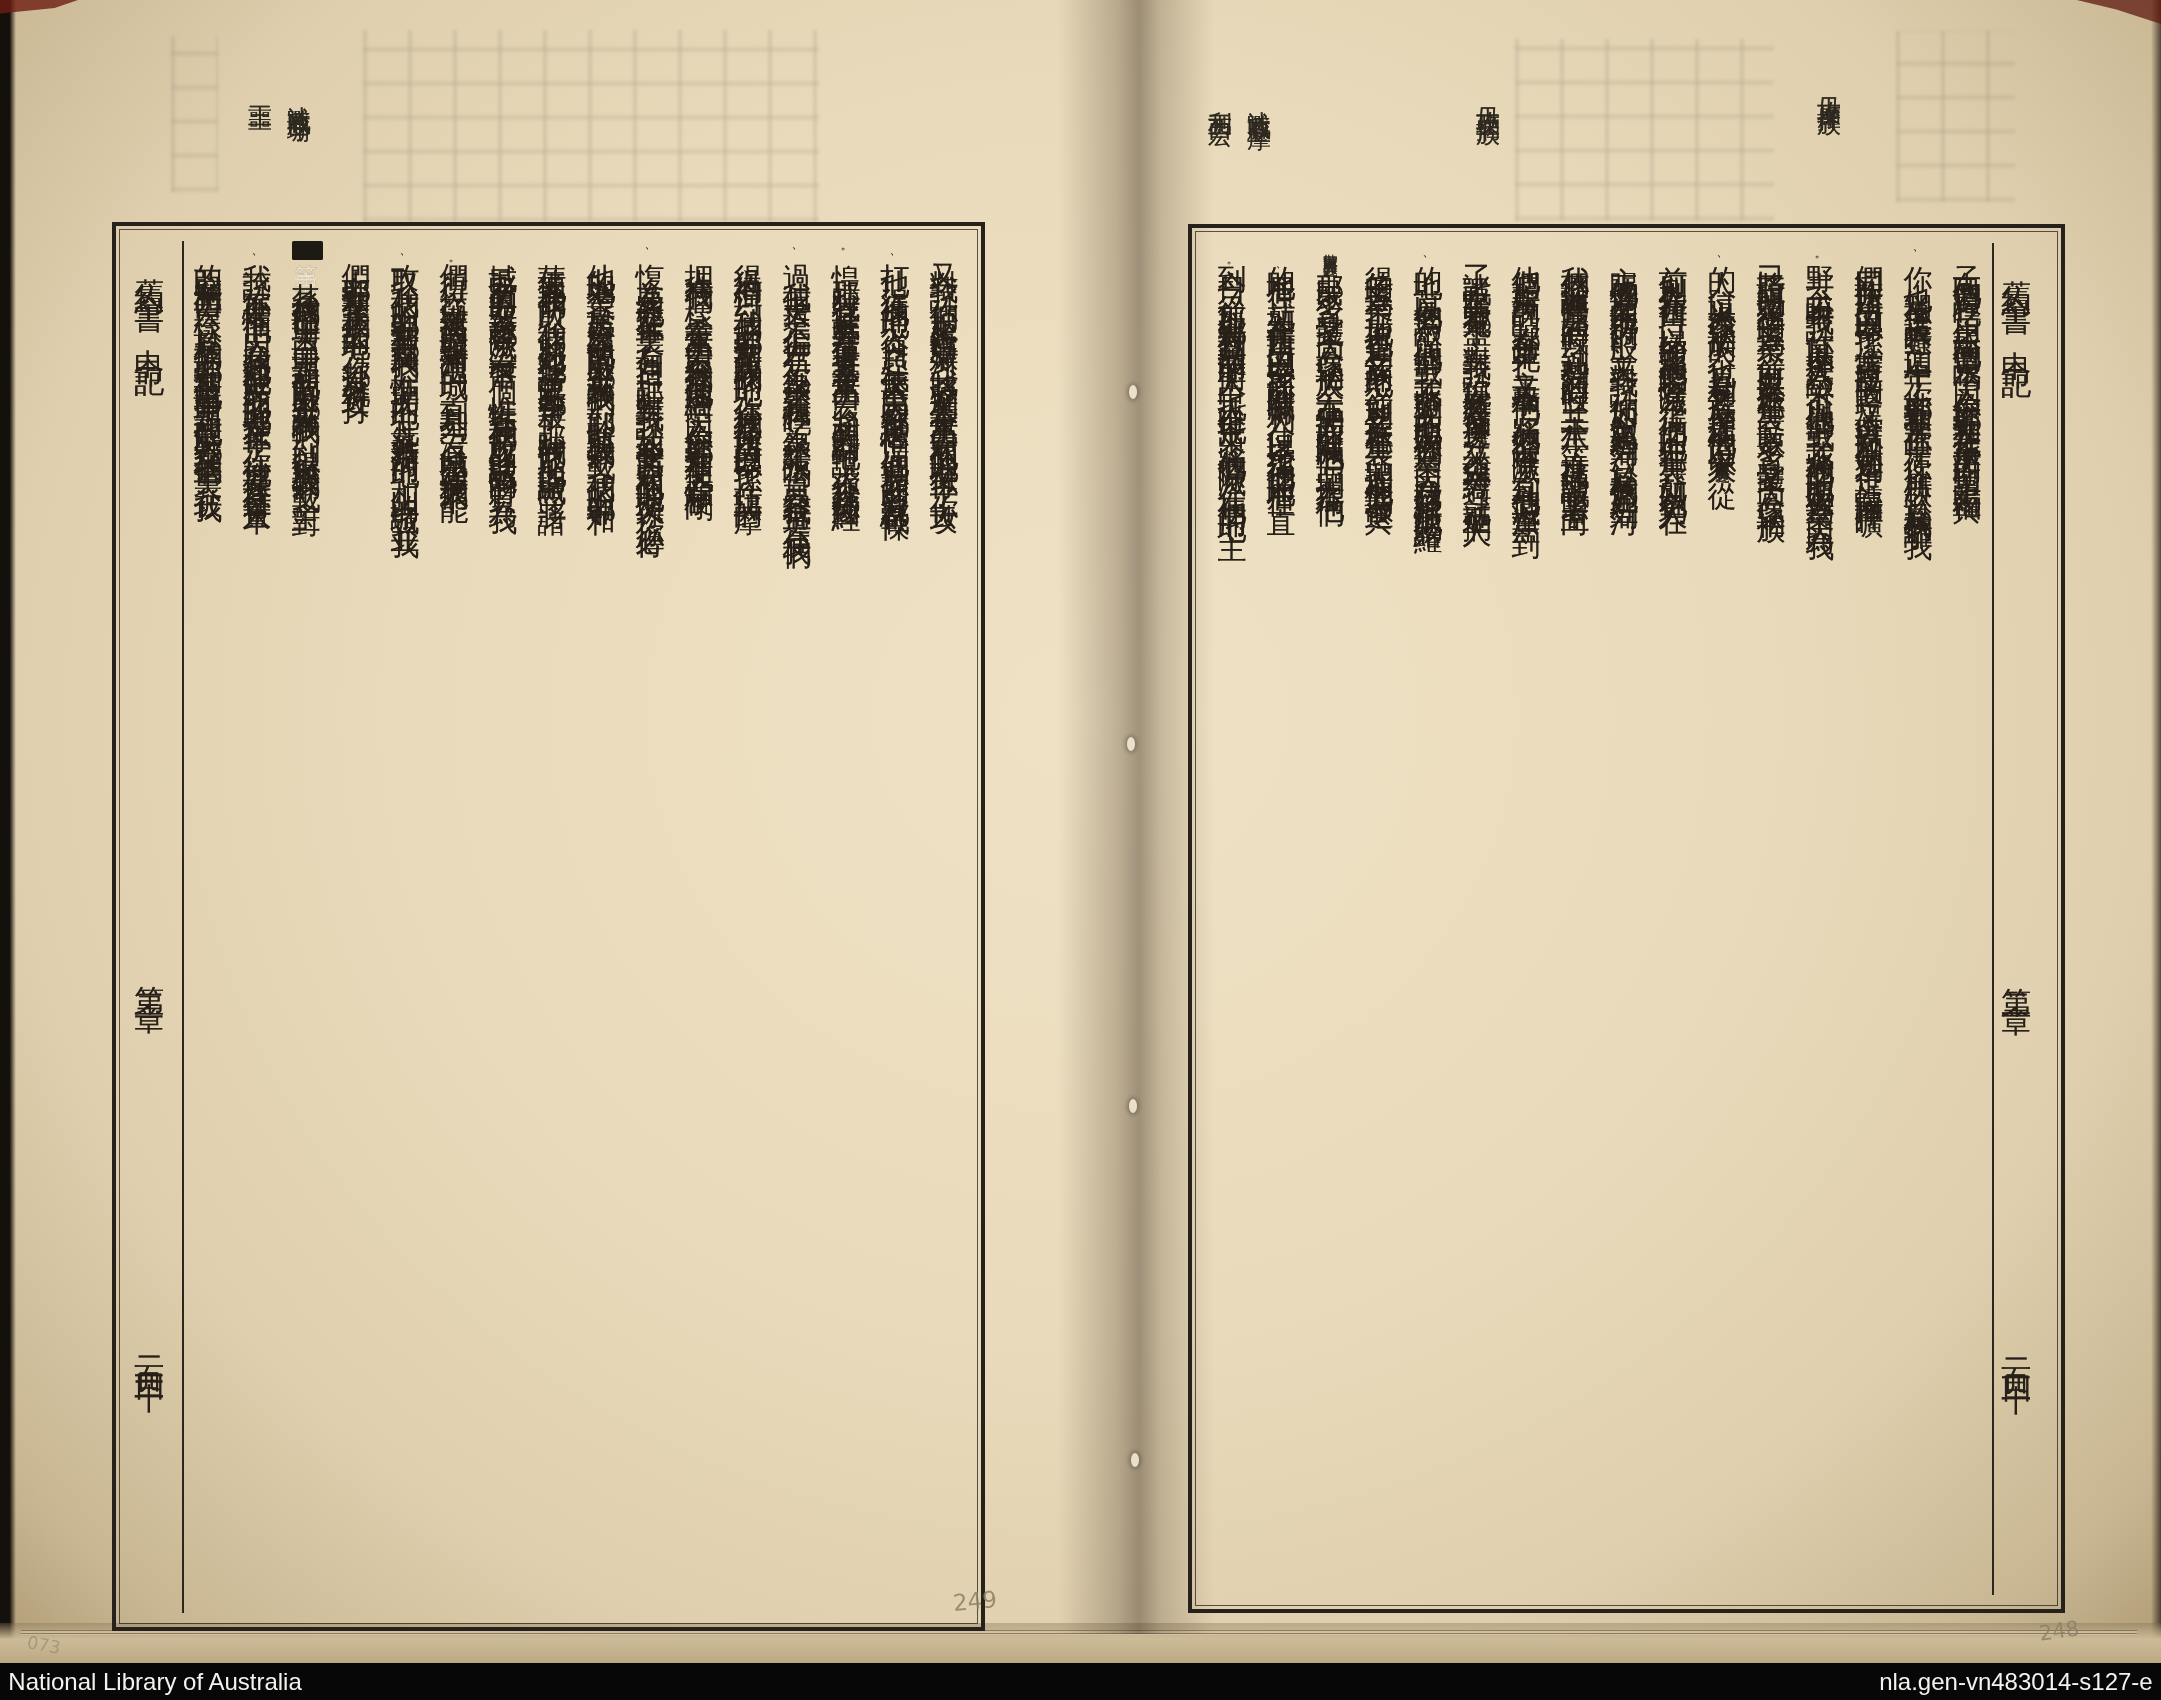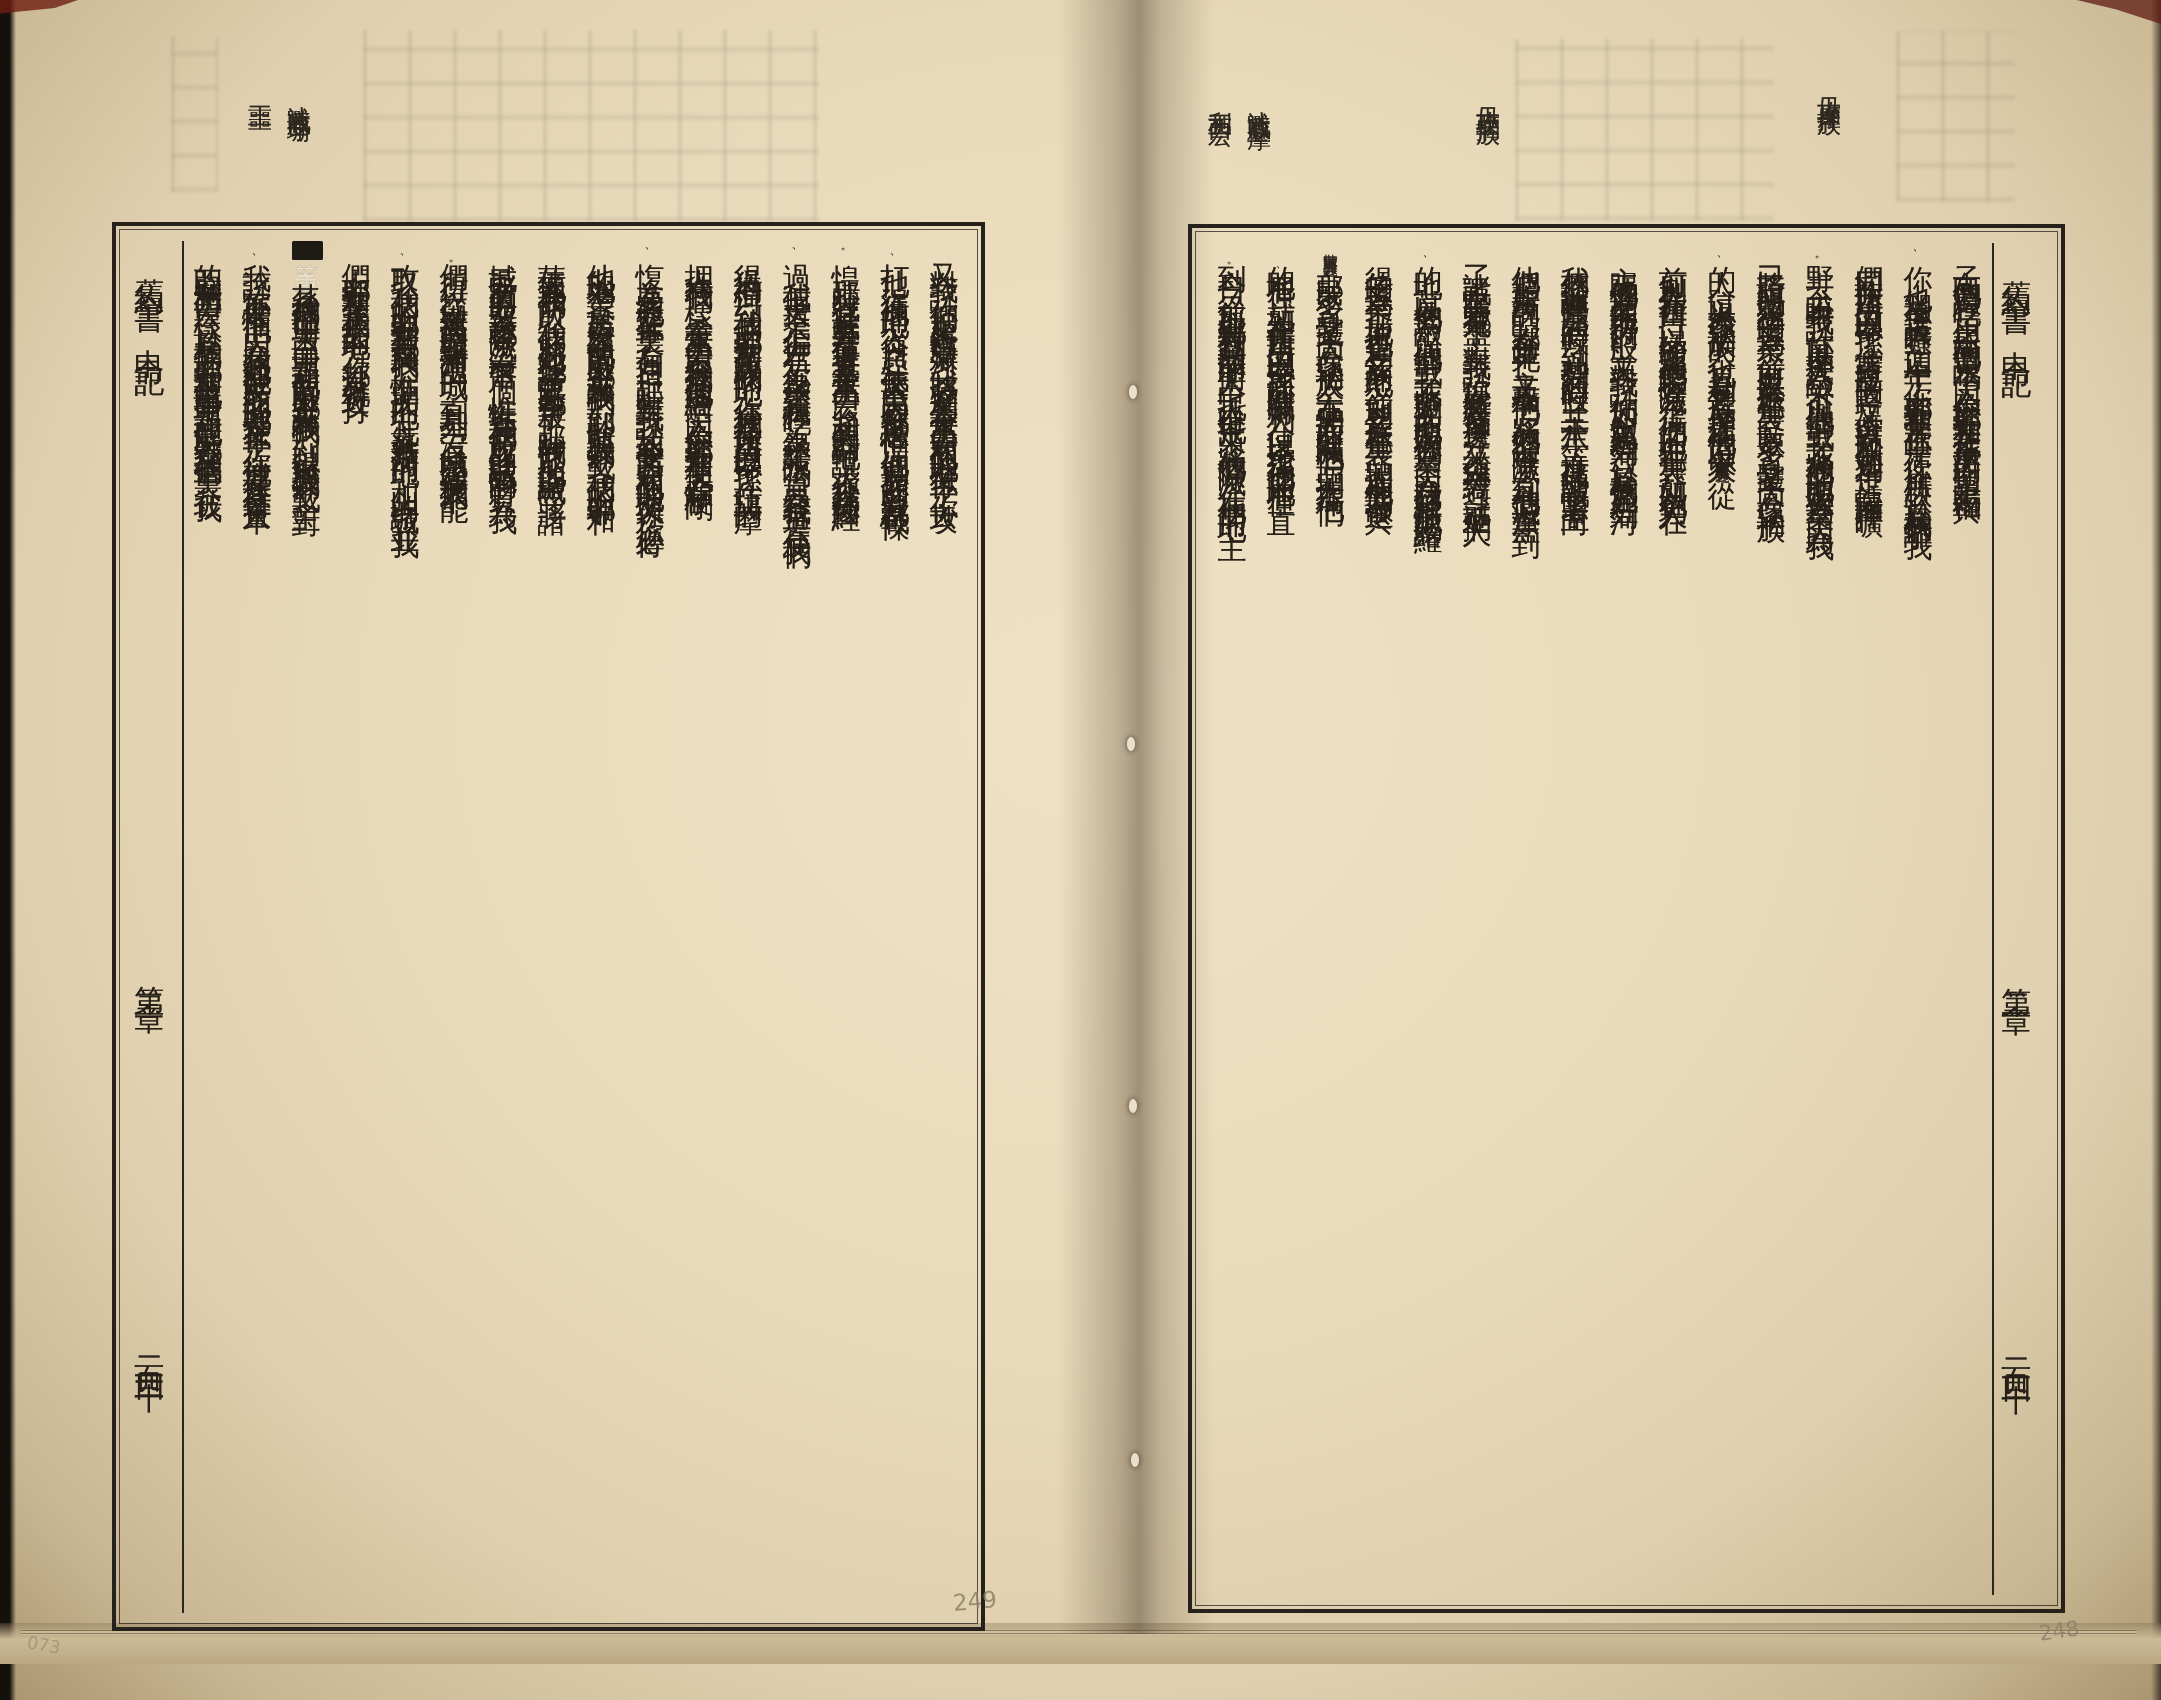--- a/index.html
+++ b/index.html
@@ -111,15 +111,19 @@
       </div>
       
       <div style="display:contents;"><div class="col">子向他們買糧吃<span class="punc">、</span>用銀子向他們買水喝<span class="punc">。</span>因為你上帝耶和華在你手所辦的一切事上賜福與</div><div class="col">你<span class="punc">、</span>也知道你走這大曠野<span class="punc">、</span>這四十年<span class="punc">、</span>你上帝耶和華常在你中<span class="punc">、</span>使你一無所缺<span class="punc">。</span>於是我們離了我</div><div class="col">們同族住西珥山的以掃子孫<span class="punc">、</span>傍著亞拉巴的道路<span class="punc">、</span>又傍著以拉和以旬迦別行走<span class="punc">、</span>轉向摩押曠</div><div class="col">野去<span class="punc">。</span>主吩咐我說<span class="punc">、</span>你莫以摩押人為敵<span class="punc">、</span>不可與他們爭戰<span class="punc">、</span>我不將他們的地賜與你為業<span class="punc">、</span>因為我</div><div class="col">已將亞珥賜與羅得的子孫為業<span class="punc">。</span>從前有以米族住在那裏<span class="punc">、</span>民數眾多<span class="punc">、</span>身體又高大<span class="punc">、</span>像亞衲族</div><div class="col">的人<span class="punc">、</span>這以米人像亞衲族的人<span class="punc">、</span>也算為利乏音族<span class="note">或作偉人下同</span>摩押人稱他們為以米人<span class="punc">。</span><span class="note">以米譯即可畏之義</span>從</div><div class="col">前何利人住在西珥<span class="punc">、</span>以掃的子孫將他們驅逐除滅<span class="punc">、</span>得了他們的地住在那裏<span class="punc">、</span>就如以色列人在</div><div class="col">主賜他們為業的地所行的一般<span class="punc">。</span>主又對我說<span class="punc">、</span>你們如今起來過些列河<span class="punc">、</span>於是我們過了些列河<span class="punc">。</span></div><div class="col">我們從離迦疊巴尼亞的時候<span class="punc">、</span>到過些列河的時候<span class="punc">、</span>共三十八年<span class="punc">、</span>等這世代的諸戰士照著主向</div><div class="col">他們起誓所說的話<span class="punc">、</span>都在營中死亡<span class="punc">。</span>主又攻擊他們<span class="punc">、</span>將他們從營中除滅<span class="punc">、</span>直到他們滅亡淨盡<span class="punc">。</span>到</div><div class="col">了諸戰士在民中都死盡了<span class="punc">、</span>主對我說<span class="punc">、</span>你現在將要從摩押邊界<span class="punc">、</span>又從亞珥旁經過<span class="punc">、</span>就近亞捫人</div><div class="col">的地<span class="punc">、</span>莫以他們為敵<span class="punc">、</span>與他們爭戰<span class="punc">、</span>我不將亞捫人的地賜與你們為業<span class="punc">、</span>因為我已經將那地賜給羅</div><div class="col">得的子孫為業<span class="punc">。</span>那地原也是利乏音族的地<span class="punc">、</span>從前利乏音族住在那裏<span class="punc">、</span>亞捫人稱他們為散送冥<span class="punc">。</span></div><div class="col"><span class="note">散送冥譯即力大之義</span>那民眾多<span class="punc">、</span>身體又高大<span class="punc">、</span>像亞衲族人<span class="punc">、</span>主在亞捫人面前除滅他們<span class="punc">、</span>亞捫人得了他們</div><div class="col">的地居住<span class="punc">、</span>就如主在住西珥山的以掃子孫面前除滅何利人<span class="punc">、</span>使以掃子孫得他們的地居住<span class="punc">、</span>直</div><div class="col">到今日<span class="punc">。</span>從前那住鄉村直到亞撒的亞衛人<span class="punc">、</span>甲托人從甲托出來<span class="punc">、</span>將他們除滅<span class="punc">、</span>住在他們的地<span class="punc">。</span>主</div></div>
     </div>
   </div>
 
   <div class="pencil" style="left:953px;top:1588px;font-size:23px;transform:rotate(-5deg);">249</div>
   <div class="pencil" style="left:2039px;top:1619px;font-size:21px;transform:rotate(-8deg);">248</div>
   <div class="pencil" style="left:27px;top:1635px;font-size:17.6px;transform:rotate(10deg);opacity:.55;">073</div>
 
+  <div class="footer">
+    <span class="fl">National Library of Australia</span>
+    <span class="fr">nla.gen-vn483014-s127-e</span>
+  </div>
 
 </div>
 
 
 </body></html>

